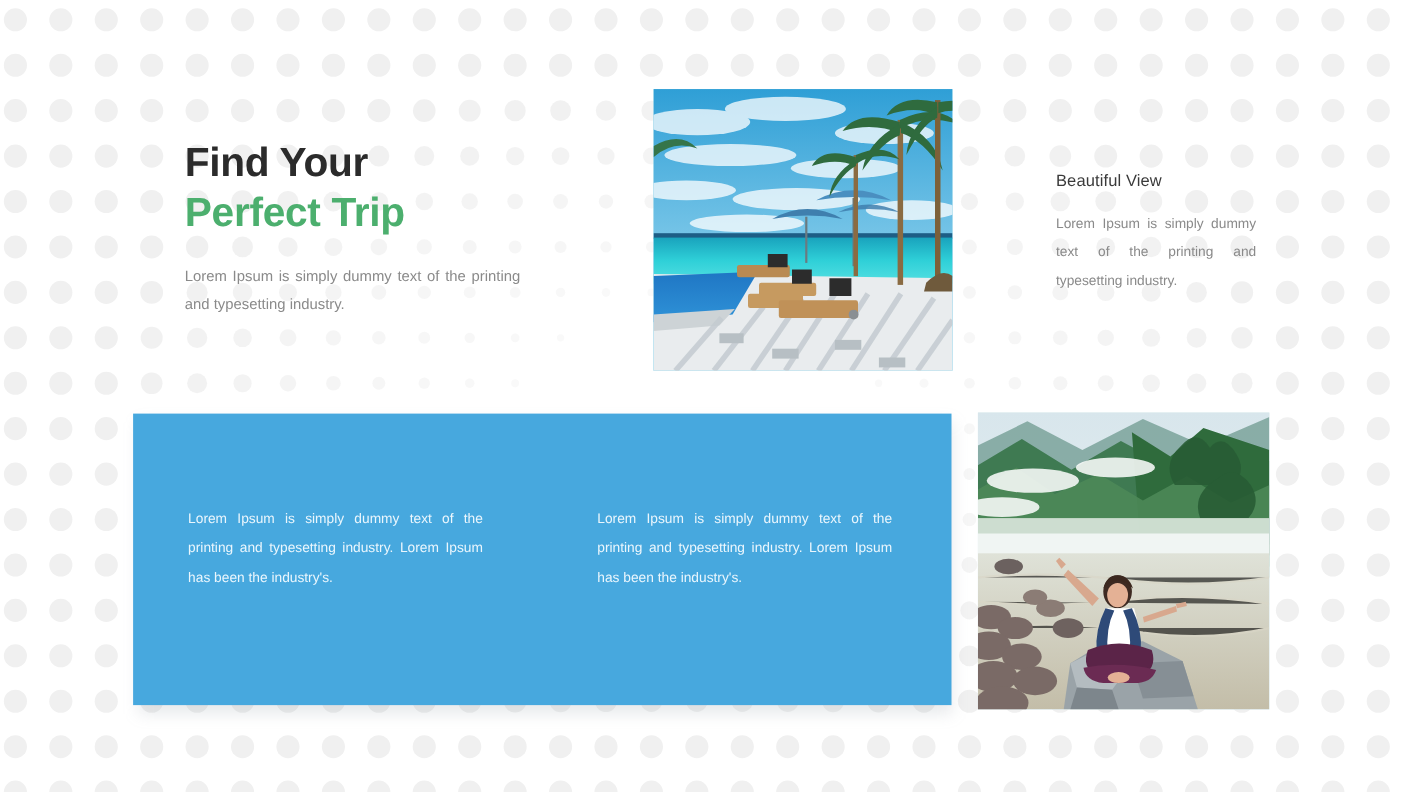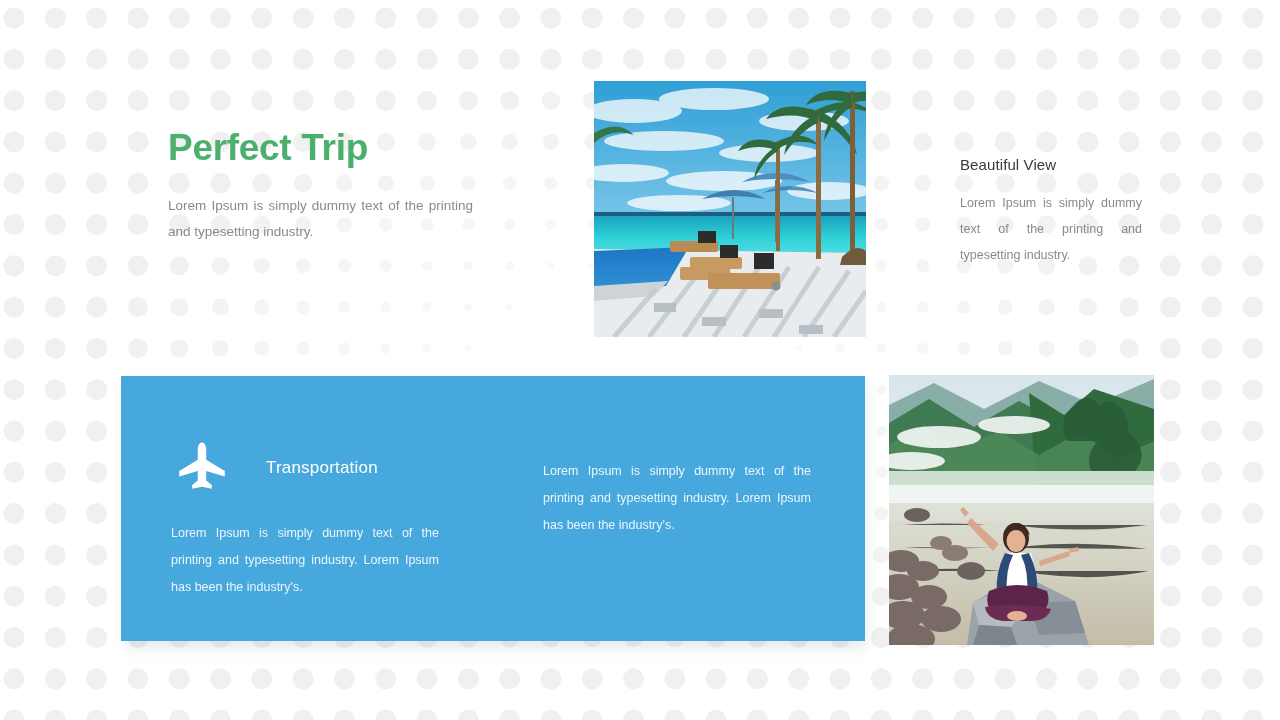--- a/index.html
+++ b/index.html
@@ -614,20 +614,21 @@
     <circle cx="1129.1" cy="720.1" r="10.50" fill="#F0F0F0" opacity="1.00"></circle>
     <circle cx="1170.4" cy="720.1" r="10.50" fill="#F0F0F0" opacity="1.00"></circle>
     <circle cx="1211.7" cy="720.1" r="10.50" fill="#F0F0F0" opacity="1.00"></circle>
     <circle cx="1253.0" cy="720.1" r="10.50" fill="#F0F0F0" opacity="1.00"></circle>
   </svg>
 
 <div class="slide">
 
   <div class="heading-block">
     <div class="headline">
+      <span class="l1">Find Your</span>
       <span class="l2">Perfect Trip</span>
     </div>
     <p class="intro-text">Lorem Ipsum is simply dummy text of the printing and typesetting industry.</p>
   </div>
 
   <div class="photo-beach">
     <svg class="ph" viewBox="0 0 272 256" preserveAspectRatio="xMidYMid slice">
       <defs>
         <linearGradient id="sky" x1="0" y1="0" x2="0" y2="1">
           <stop offset="0" stop-color="#2f9fd6"></stop>
@@ -719,28 +720,20 @@
 
   <div class="view-block">
     <h3 class="view-title">Beautiful View</h3>
     <p class="view-text">Lorem Ipsum is simply dummy text of the printing and typesetting industry.</p>
   </div>
 
   <div class="panel-shadow"></div>
   <div class="blue-panel">
 
     <div class="feature f1">
-      <div class="feature-head">
-        <span class="feature-icon">
-          <svg width="54" height="54" viewBox="0 0 64 64" fill="#ffffff">
-            <path d="M32 3 c3.2 0 5 4.2 5 9.4 v11.1 l22 13.2 v6.6 l-22 -6.6 v11.4 l6.6 5.1 v4.7 L32 55.4 l-11.6 2.5 v-4.7 l6.6 -5.1 V36.7 l-22 6.6 v-6.6 l22 -13.2 V12.4 C27 7.2 28.8 3 32 3 Z"></path>
-          </svg>
-        </span>
-        <div class="feature-title">Transportation</div>
-      </div>
       <p class="feature-text">Lorem Ipsum is simply dummy text of the printing and typesetting industry. Lorem Ipsum has been the industry's.</p>
     </div>
 
     <div class="feature f2">
       <p class="feature-text">Lorem Ipsum is simply dummy text of the printing and typesetting industry. Lorem Ipsum has been the industry's.</p>
     </div>
   </div>
 
   <div class="photo-river">
     <svg class="ph" viewBox="0 0 265 270" preserveAspectRatio="xMidYMid slice">

